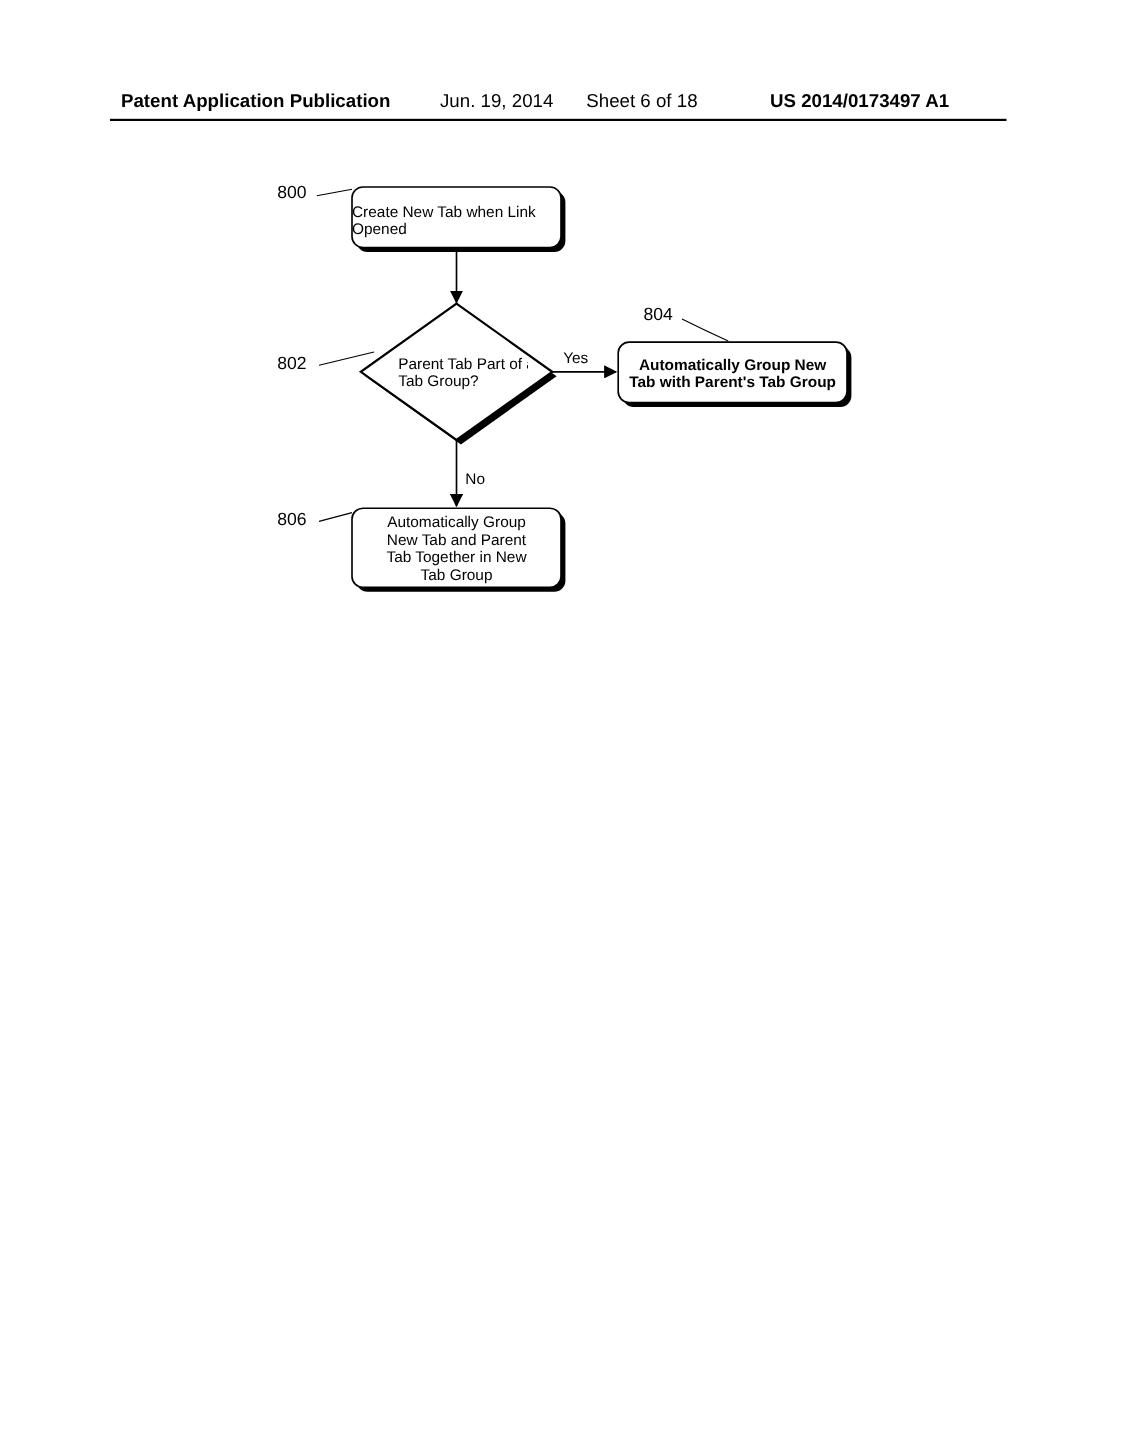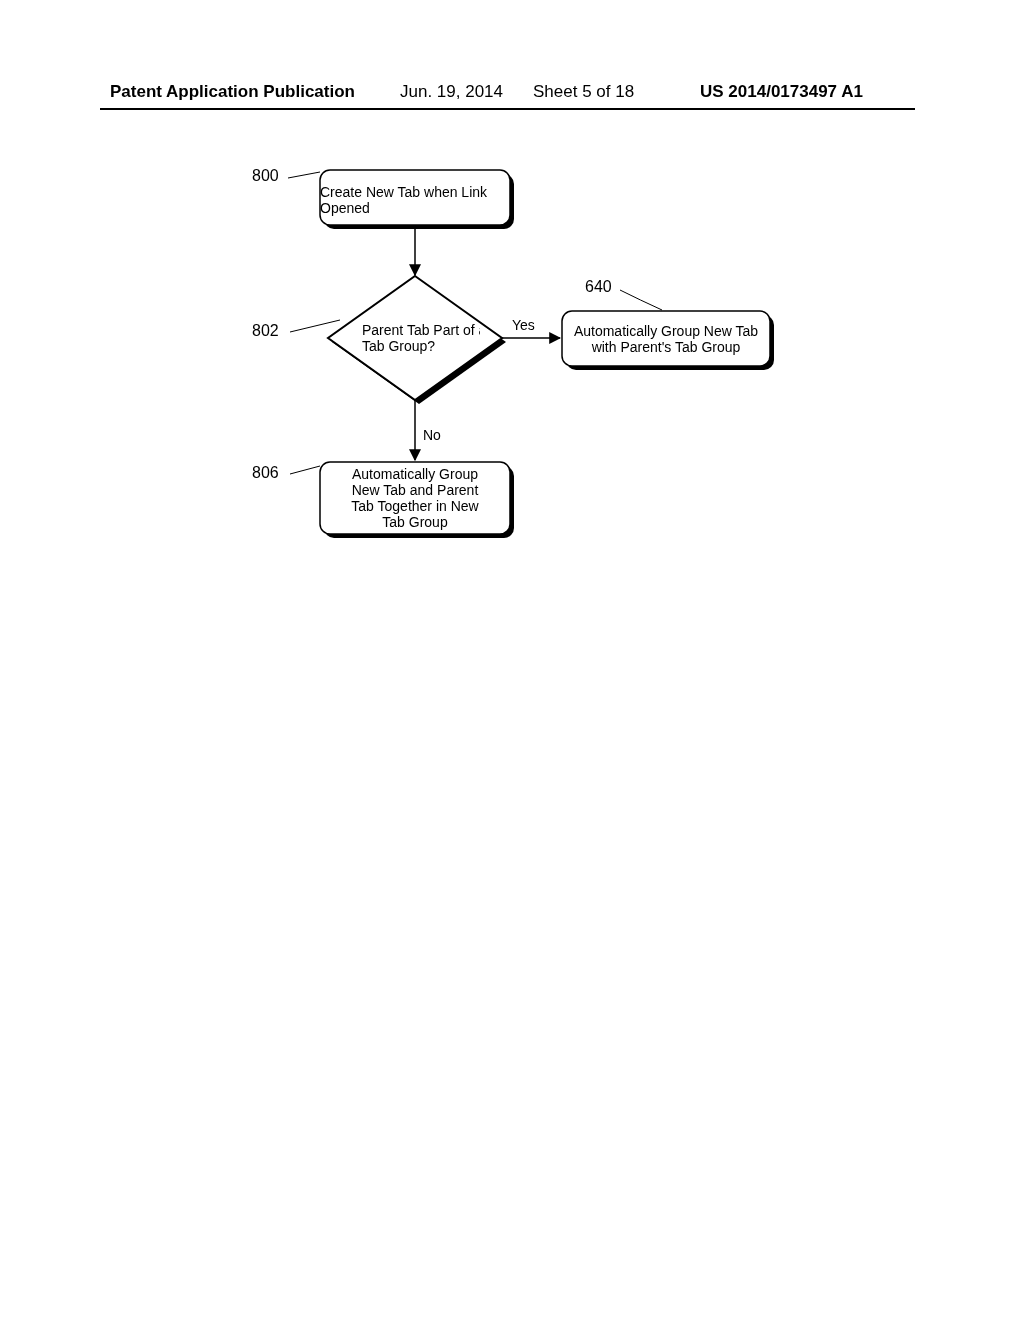--- a/index.html
+++ b/index.html
@@ -65,21 +65,21 @@
   }
 </style>
 </head>
 <body>
 
 <div class="page">
 
   <div class="hdr">
     <span class="pub">Patent Application Publication</span>
     <span class="date">Jun. 19, 2014</span>
-    <span class="sheet">Sheet 5 of 18</span>
+    <span class="sheet">Sheet 6 of 18</span>
     <span class="docnum">US 2014/0173497 A1</span>
   </div>
   <div class="hdr-line"></div>
 
   <svg class="svg-area" width="1024" height="1320">
     <defs>
       <marker id="arrow" viewBox="0 0 10 10" refX="9" refY="5" markerWidth="8" markerHeight="8" orient="auto-start-reverse">
         <path d="M 0 0 L 10 5 L 0 10 z" fill="#000"></path>
       </marker>
     </defs>
@@ -102,21 +102,21 @@
     <foreignObject x="350" y="302" width="130" height="72">
       <div xmlns="http://www.w3.org/1999/xhtml" style="width:130px;height:72px;display:flex;align-items:center;justify-content:center;text-align:left;margin-left:12px;" class="node-text">Parent Tab Part of a Tab Group?</div>
     </foreignObject>
 
     <line x1="502" y1="338" x2="560" y2="338" stroke="#000" stroke-width="1.5" marker-end="url(#arrow)"></line>
     <text x="512" y="330" class="edge-label">Yes</text>
 
     <rect x="566" y="315" rx="10" ry="10" width="208" height="55" fill="#000"></rect>
     <rect x="562" y="311" rx="10" ry="10" width="208" height="55" fill="#fff" stroke="#000" stroke-width="1.5"></rect>
     <foreignObject x="562" y="311" width="208" height="55">
-      <div xmlns="http://www.w3.org/1999/xhtml" style="width:208px;height:55px;display:flex;align-items:center;justify-content:center;text-align:center;padding:0 6px;box-sizing:border-box;" class="node-text">Automatically Group New Tab with Parent's Tab Group</div>
+      <div xmlns="http://www.w3.org/1999/xhtml" style="width:208px;height:55px;display:flex;align-items:center;justify-content:center;text-align:center;padding:0 6px;box-sizing:border-box;font-weight:bold;" class="node-text">Automatically Group New Tab with Parent's Tab Group</div>
     </foreignObject>
 
     <line x1="415" y1="400" x2="415" y2="460" stroke="#000" stroke-width="1.5" marker-end="url(#arrow)"></line>
     <text x="423" y="440" class="edge-label">No</text>
 
     <rect x="324" y="466" rx="10" ry="10" width="190" height="72" fill="#000"></rect>
     <rect x="320" y="462" rx="10" ry="10" width="190" height="72" fill="#fff" stroke="#000" stroke-width="1.5"></rect>
     <foreignObject x="320" y="462" width="190" height="72">
       <div xmlns="http://www.w3.org/1999/xhtml" style="width:190px;height:72px;display:flex;align-items:center;justify-content:center;text-align:center;padding:0 20px;box-sizing:border-box;" class="node-text">Automatically Group New Tab and Parent Tab Together in New Tab Group</div>
     </foreignObject>
@@ -125,17 +125,17 @@
 
     <line x1="290" y1="332" x2="340" y2="320" stroke="#000" stroke-width="1"></line>
 
     <path d="M620 290 Q640 300 662 310" fill="none" stroke="#000" stroke-width="1"></path>
 
     <line x1="290" y1="474" x2="320" y2="466" stroke="#000" stroke-width="1"></line>
   </svg>
 
   <div class="ref" style="left:252px; top:167px;text-align:center;">800</div>
   <div class="ref" style="left:252px; top:322px;">802</div>
-  <div class="ref" style="left:585px; top:278px;">640</div>
+  <div class="ref" style="left:585px; top:278px;">804</div>
   <div class="ref" style="left:252px; top:464px;">806</div>
 
   <div class="fig-label">Fig. 8</div>
 </div>
 
 </body></html>

